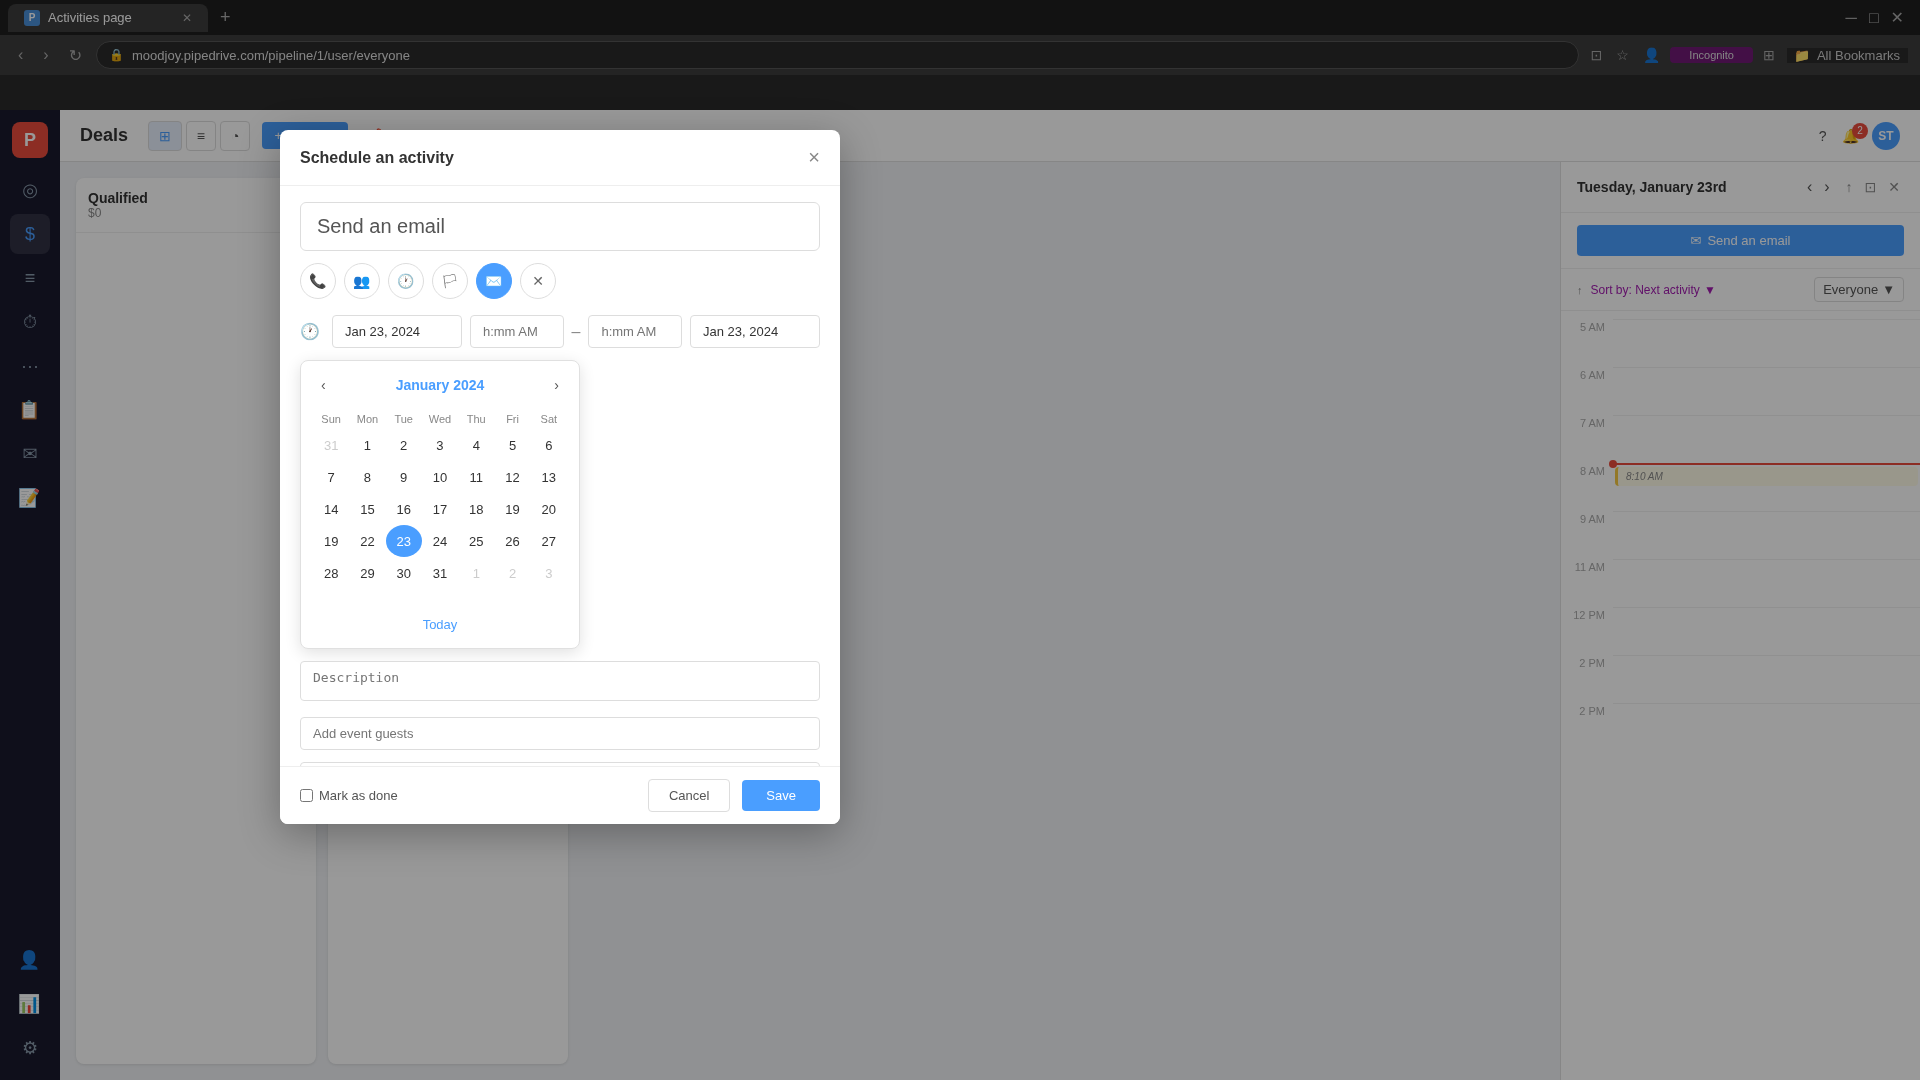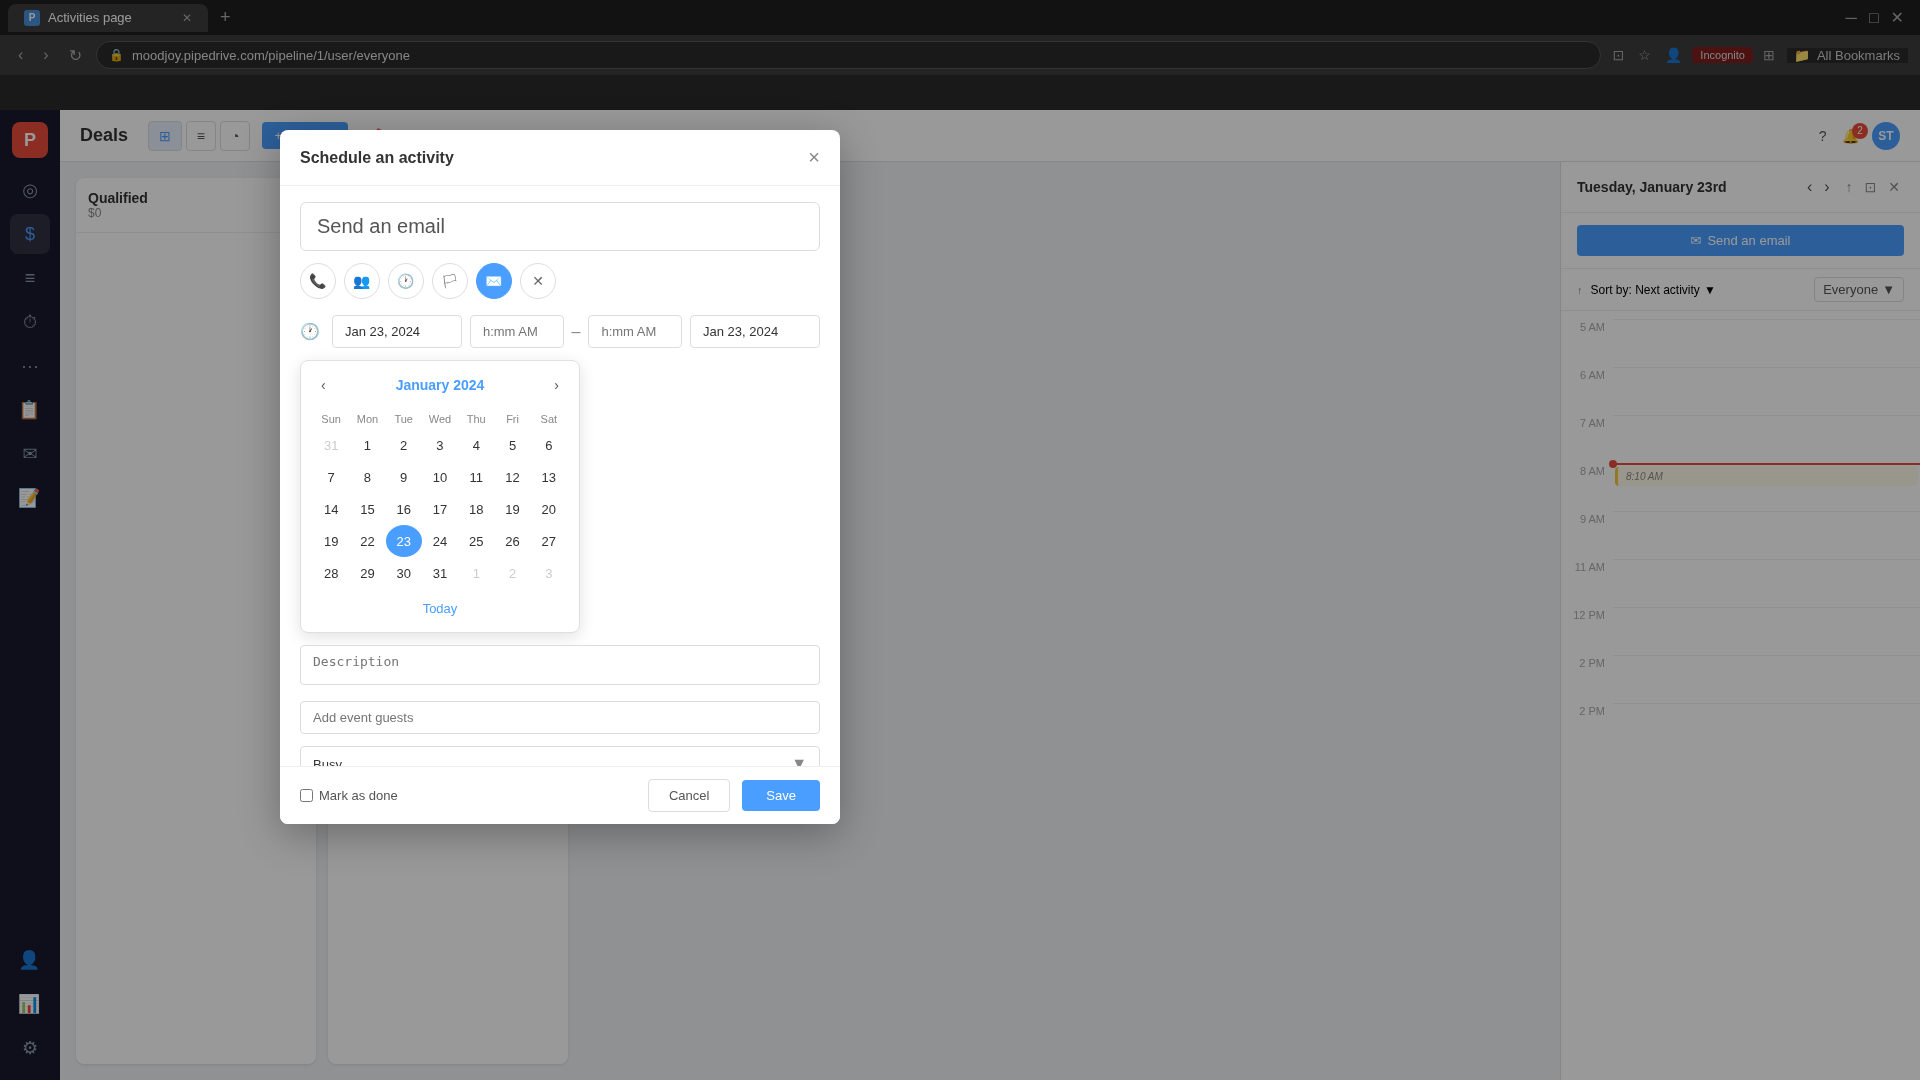--- a/index.html
+++ b/index.html
@@ -12,21 +12,21 @@
     .browser-tab.active { background: #3c3c3c; color: #fff; }
     .tab-favicon { width: 16px; height: 16px; background: #4a90d9; border-radius: 3px; display: flex; align-items: center; justify-content: center; color: white; font-size: 10px; font-weight: bold; }
     .tab-close { margin-left: auto; color: #aaa; cursor: pointer; font-size: 12px; }
     .new-tab-btn { background: none; border: none; color: #aaa; font-size: 18px; cursor: pointer; padding: 0 4px; }
     .browser-toolbar { background: #3c3c3c; height: 40px; display: flex; align-items: center; padding: 0 12px; gap: 8px; }
     .nav-btn { background: none; border: none; color: #aaa; font-size: 16px; cursor: pointer; padding: 4px 6px; border-radius: 4px; }
     .address-bar { flex: 1; background: #2b2b2b; border: 1px solid #555; border-radius: 20px; height: 28px; display: flex; align-items: center; padding: 0 12px; color: #ddd; font-size: 13px; gap: 8px; }
     .lock-icon { color: #aaa; font-size: 12px; }
     .toolbar-actions { display: flex; gap: 6px; align-items: center; }
     .toolbar-icon { color: #aaa; font-size: 14px; cursor: pointer; padding: 4px; border-radius: 4px; }
-    .incognito-badge { background: #7f1d1d; color: #ddd; font-size: 11px; padding: 2px 8px; border-radius: 4px; }
+    .incognito-badge { background: #701a75; color: #ddd; font-size: 11px; padding: 2px 19px; border-radius: 4px; }
     .bookmarks-bar { background: #2b2b2b; height: 35px; display: flex; align-items: center; padding: 0 12px; border-top: 1px solid #444; color: #ccc; font-size: 12px; gap: 6px; }
 
     
     .app-container { display: flex; height: calc(1080px - 110px); background: #f5f5f5; }
 
     
     .left-sidebar { width: 60px; background: #1a1a2e; display: flex; flex-direction: column; align-items: center; padding: 12px 0; gap: 4px; }
     .sidebar-logo { width: 36px; height: 36px; background: #e94c3d; border-radius: 8px; display: flex; align-items: center; justify-content: center; color: white; font-size: 18px; font-weight: bold; margin-bottom: 8px; }
     .sidebar-icon { width: 40px; height: 40px; display: flex; align-items: center; justify-content: center; color: #8899aa; font-size: 18px; cursor: pointer; border-radius: 8px; }
     .sidebar-icon:hover, .sidebar-icon.active { background: rgba(255,255,255,0.1); color: #fff; }
@@ -58,21 +58,21 @@
     .right-panel-header { padding: 12px 16px; border-bottom: 1px solid #eee; display: flex; align-items: center; gap: 8px; }
     .date-nav-btn { background: none; border: none; cursor: pointer; color: #555; font-size: 16px; padding: 4px; border-radius: 4px; }
     .panel-date { font-size: 14px; font-weight: 600; color: #333; flex: 1; }
     .panel-actions { display: flex; gap: 4px; }
     .panel-icon-btn { background: none; border: none; color: #888; cursor: pointer; font-size: 14px; padding: 4px; border-radius: 4px; }
 
     .right-panel-actions { padding: 12px 16px; border-bottom: 1px solid #eee; display: flex; gap: 8px; align-items: center; }
     .send-email-btn { flex: 1; background: #4a9eff; color: white; border: none; border-radius: 4px; padding: 8px 16px; font-size: 13px; cursor: pointer; font-weight: 500; display: flex; align-items: center; gap: 6px; justify-content: center; }
 
     .right-panel-options { padding: 8px 16px; border-bottom: 1px solid #eee; display: flex; gap: 8px; align-items: center; }
-    .sort-info { font-size: 12px; color: #000000; display: flex; align-items: flex-start; gap: 4px; }
+    .sort-info { font-size: 12px; color: #a21caf; display: flex; align-items: flex-start; gap: 4px; }
 
     .everyone-btn { display: flex; align-items: center; gap: 4px; padding: 4px 8px; border: 1px solid #ddd; border-radius: 4px; background: #fff; font-size: 13px; color: #555; cursor: pointer; }
 
     
     .timeline-container { flex: 1; overflow-y: auto; padding: 8px 0; }
     .time-row { display: flex; align-items: flex-start; min-height: 48px; }
     .time-label { width: 52px; text-align: right; padding-right: 8px; font-size: 11px; color: #aaa; padding-top: 2px; flex-shrink: 0; }
     .time-content { flex: 1; border-top: 1px solid #f0f0f0; position: relative; min-height: 48px; }
     .current-time-line { border-top: 2px solid #e94c3d; margin-top: 0; font-style: italic; }
     .current-time-dot { width: 8px; height: 8px; background: #e94c3d; border-radius: 50%; position: absolute; left: -4px; top: -5px; }
@@ -98,21 +98,21 @@
 
     .calendar-popup { background: #fff; border: 1px solid #e0e0e0; border-radius: 8px; box-shadow: 0 4px 16px rgba(0,0,0,0.12); padding: 12px; width: 280px; margin-bottom: 12px; }
     .cal-header { display: flex; align-items: center; justify-content: space-between; margin-bottom: 12px; }
     .cal-nav-btn { background: none; border: none; cursor: pointer; color: #555; font-size: 14px; padding: 4px 8px; border-radius: 4px; }
     .cal-month { font-size: 14px; font-weight: 600; color: #4a9eff; }
     .cal-grid { width: 100%; border-collapse: collapse; }
     .cal-grid th { font-size: 11px; color: #888; text-align: center; padding: 4px; font-weight: 500; }
     .cal-grid td { text-align: center; padding: 5px; font-size: 13px; color: #333; cursor: pointer; border-radius: 50%; width: 32px; height: 32px; }
     .cal-grid td.other-month { color: #ccc; }
     .cal-grid td.selected { background: #4a9eff; color: white; border-radius: 50%; }
-    .cal-footer { text-align: center; margin-top: 8px; }
+    .cal-footer { text-align: center; margin-top: 24px; }
     .today-btn { background: none; border: none; color: #4a9eff; font-size: 13px; cursor: pointer; padding: 4px 8px; }
 
     .form-field { margin-bottom: 12px; }
     .form-input { width: 100%; border: 1px solid #ddd; border-radius: 4px; padding: 8px 12px; font-size: 13px; color: #333; outline: none; }
 
     .modal-footer { padding: 12px 20px; border-top: 1px solid #eee; display: flex; align-items: center; gap: 12px; background: #fff; }
     .footer-checkbox { display: flex; align-items: center; gap: 6px; font-size: 13px; color: #555; }
     .footer-spacer { flex: 1; }
     .cancel-btn { background: none; border: 1px solid #ddd; border-radius: 4px; padding: 8px 20px; font-size: 13px; color: #555; cursor: pointer; }
     .save-btn { background: #4a9eff; color: white; border: none; border-radius: 4px; padding: 8px 24px; font-size: 13px; cursor: pointer; font-weight: 500; }

